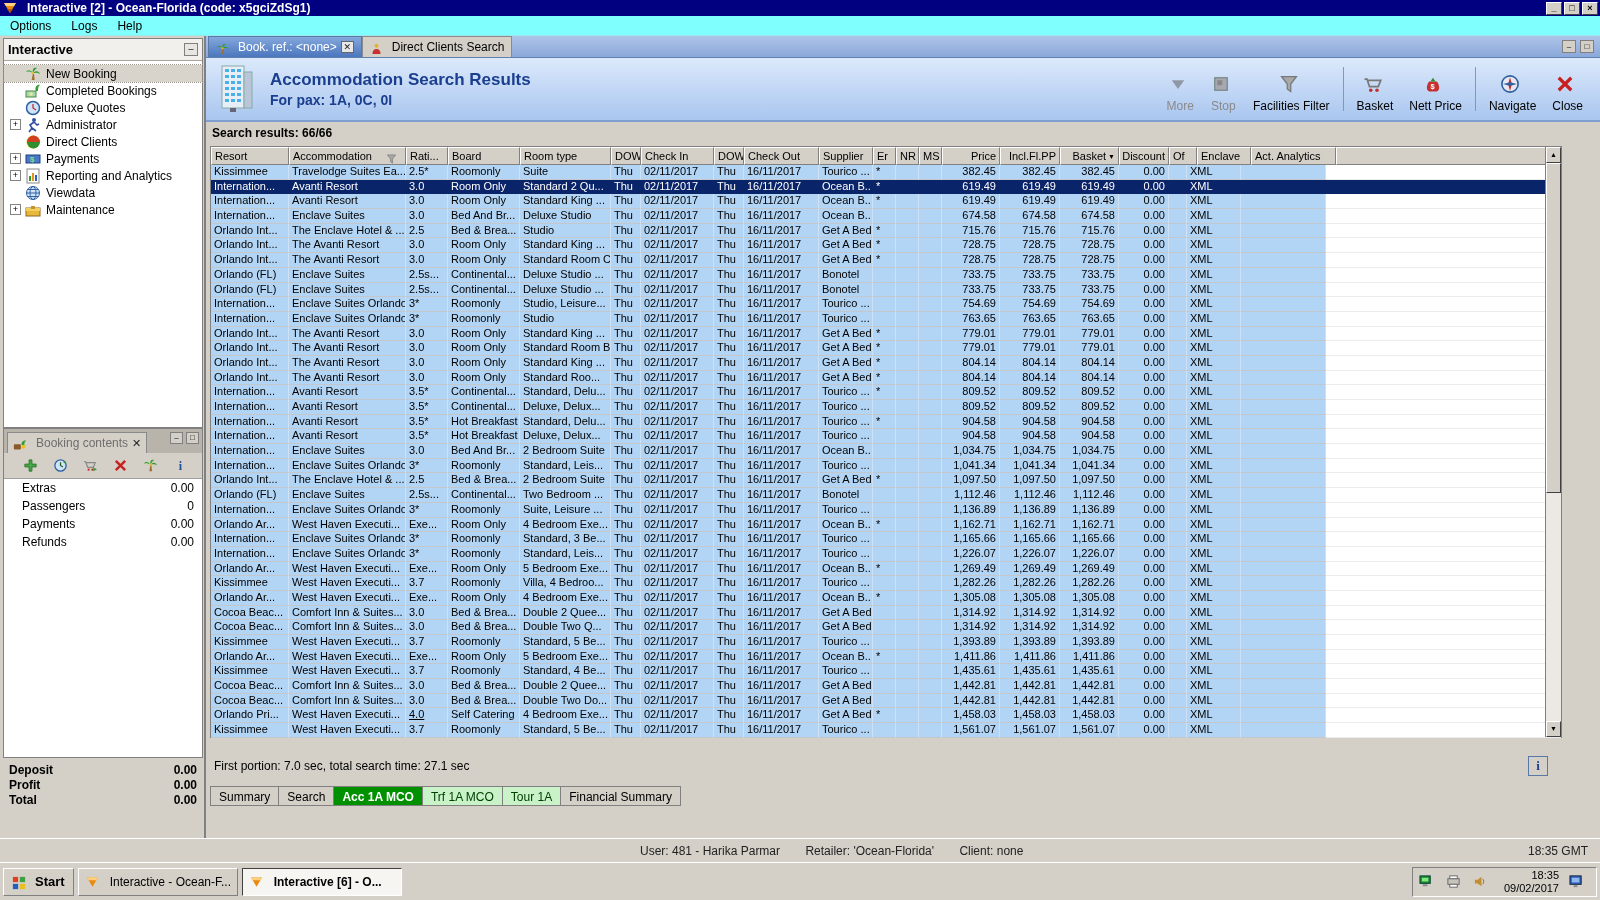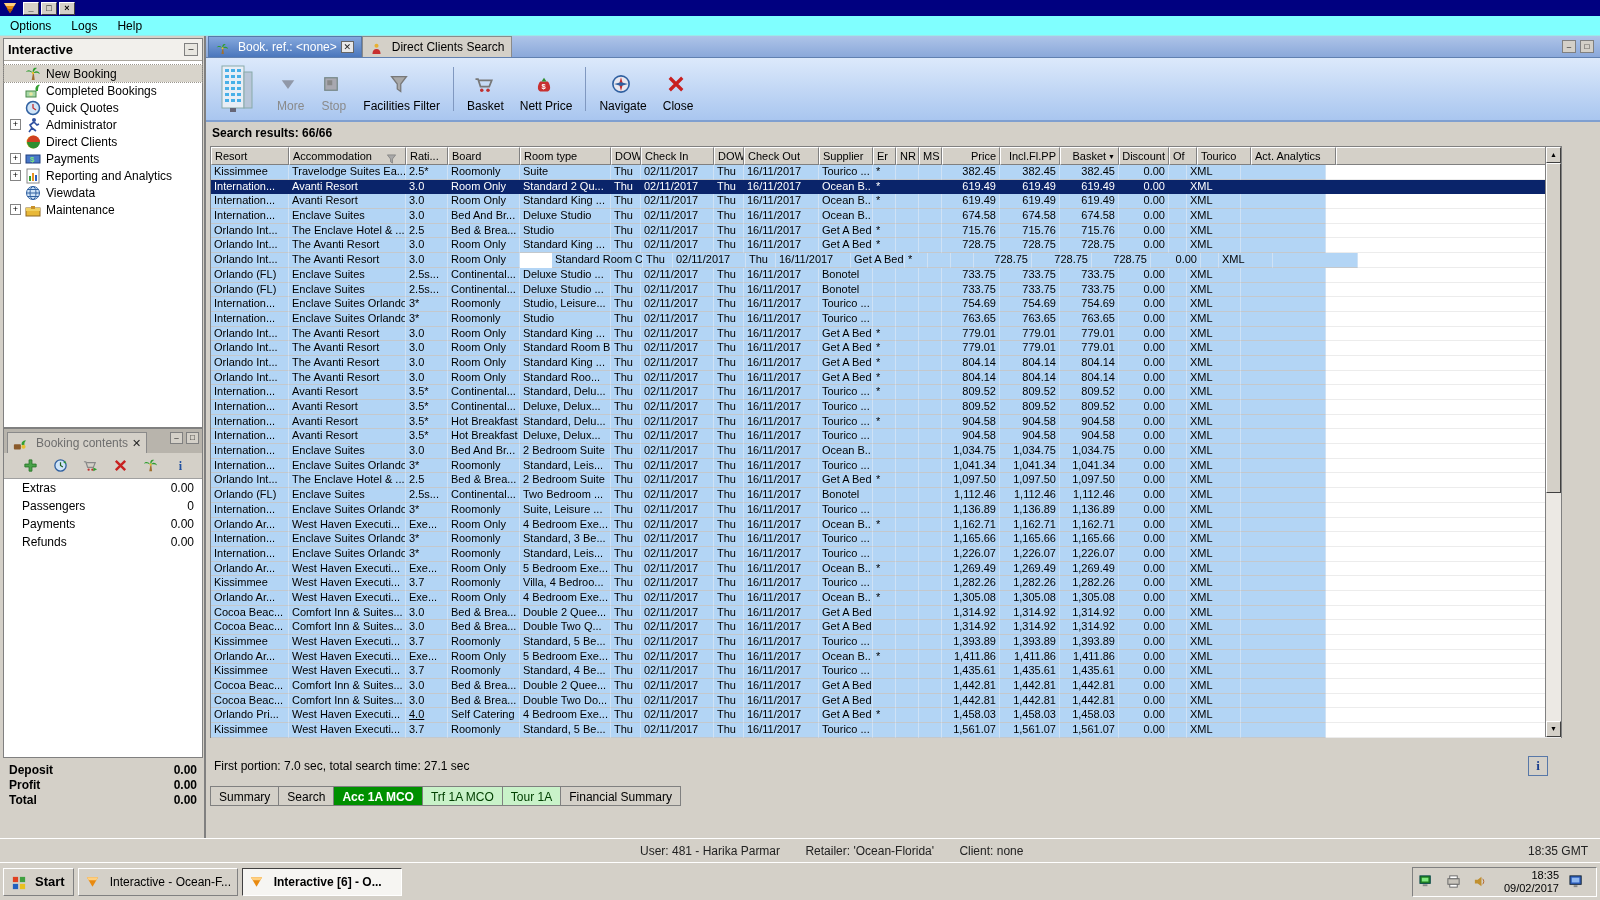--- a/index.html
+++ b/index.html
@@ -126,20 +126,21 @@
 <body>
 
 <div class="titlebar">
   <span class="ticon">
       <svg viewBox="0 0 16 16">
         <path d="M2 3h12l-6 10z" fill="#e88a10"></path>
         <path d="M2 3h12l-2 3H4z" fill="#ffd080"></path>
         <path d="M5 9l3 4 3-4z" fill="#b05800"></path>
       </svg>
     </span>
+  <span class="ttl">Interactive [2] - Ocean-Florida (code: x5gciZdSg1)</span>
   <span class="winbtns">
     <span class="winbtn">_</span>
     <span class="winbtn">□</span>
     <span class="winbtn">×</span>
   </span>
 </div>
 
 <div class="menubar" id="menubar">
     <span class="menuitem">Options</span>
     <span class="menuitem">Logs</span>
@@ -178,21 +179,21 @@
             <span>Completed Bookings</span>
           </div>
           <div class="tree-row">
             <span class="plusspacer"></span>
             <span class="ticon">
               <svg viewBox="0 0 16 16">
                 <circle cx="8" cy="8" r="6.5" fill="#cfe4f8" stroke="#3060a0" stroke-width="1.5"></circle>
                 <path d="M8 4v4l3 2" stroke="#c03030" fill="none" stroke-width="1.3"></path>
               </svg>
             </span>
-            <span>Quick Quotes</span>
+            <span>Deluxe Quotes</span>
           </div>
           <div class="tree-row">
             <span class="plusbox">+</span>
             <span class="ticon">
               <svg viewBox="0 0 16 16">
                 <circle cx="9" cy="3" r="2" fill="#3050a0"></circle>
                 <path d="M9 5L5 8l2 3-3 4M9 5l3 3 2-1M7 11l4 3" stroke="#3050a0" stroke-width="1.6" fill="none"></path>
               </svg>
             </span>
             <span>Administrator</span>
@@ -395,20 +396,24 @@
               <rect x="21" y="23" width="4" height="3"></rect>
         <rect x="9" y="29" width="4" height="3"></rect>
               <rect x="15" y="29" width="4" height="3"></rect>
               <rect x="21" y="29" width="4" height="3"></rect>
         <rect x="9" y="35" width="4" height="3"></rect>
               <rect x="15" y="35" width="4" height="3"></rect>
               <rect x="21" y="35" width="4" height="3"></rect>
             </g>
         <rect x="14" y="44" width="6" height="4" fill="#667"></rect>
           </svg></span>
+      <span class="titles">
+        <div class="t1">Accommodation Search Results</div>
+        <div class="t2">For pax: 1A, 0C, 0I</div>
+      </span>
       <span class="hdr-toolbar" id="hdr-toolbar">
           <span class="htb disabled">
             <span class="ticon">
               <svg viewBox="0 0 16 16">
                 <path d="M3 5h10l-5 7z" fill="#9098a8"></path>
               </svg>
             </span>
             <span>More</span>
           </span>
           <span class="htb disabled">
@@ -530,21 +535,21 @@
               <span>Basket</span>
               <span style="font-size: 7px; margin-left: 2px;">▼</span>
             </div>
             <div class="th r" style="width: 50px;">
               <span>Discount</span>
             </div>
             <div class="th" style="width: 28px;">
               <span>Of</span>
             </div>
             <div class="th" style="width: 54px;">
-              <span>Tourico</span>
+              <span>Enclave</span>
             </div>
             <div class="th" style="width: 85px;">
               <span>Act. Analytics</span>
             </div>
             <div class="th" style="flex: 1 1 0%;"></div>
           </div>
         <div class="tbody" id="tbody">
             <div class="tr">
               <div class="td" style="width: 78px;">Kissimmee</div>
               <div class="td" style="width: 117px;">Travelodge Suites Ea...</div>
@@ -681,21 +686,21 @@
               <div class="td" style="width: 18px;"></div>
               <div class="td" style="width: 54px;">XML</div>
               <div class="td" style="width: 85px;"></div>
               <div class="td fill"></div>
             </div>
             <div class="tr">
               <div class="td" style="width: 78px;">Orlando Int...</div>
               <div class="td" style="width: 117px;">The Avanti Resort</div>
               <div class="td" style="width: 42px;">3.0</div>
               <div class="td" style="width: 72px;">Room Only</div>
-              <div class="td" style="width: 91px; margin-left: 32px;">Standard Room C</div>
+              <div class="td" style="width: 91px;">Standard Room C</div>
               <div class="td" style="width: 30px;">Thu</div>
               <div class="td" style="width: 73px;">02/11/2017</div>
               <div class="td" style="width: 30px;">Thu</div>
               <div class="td" style="width: 75px;">16/11/2017</div>
               <div class="td" style="width: 54px;">Get A Bed</div>
               <div class="td" style="width: 23px;">*</div>
               <div class="td" style="width: 23px;"></div>
               <div class="td" style="width: 23px;"></div>
               <div class="td r" style="width: 58px;">728.75</div>
               <div class="td r" style="width: 60px;">728.75</div>

